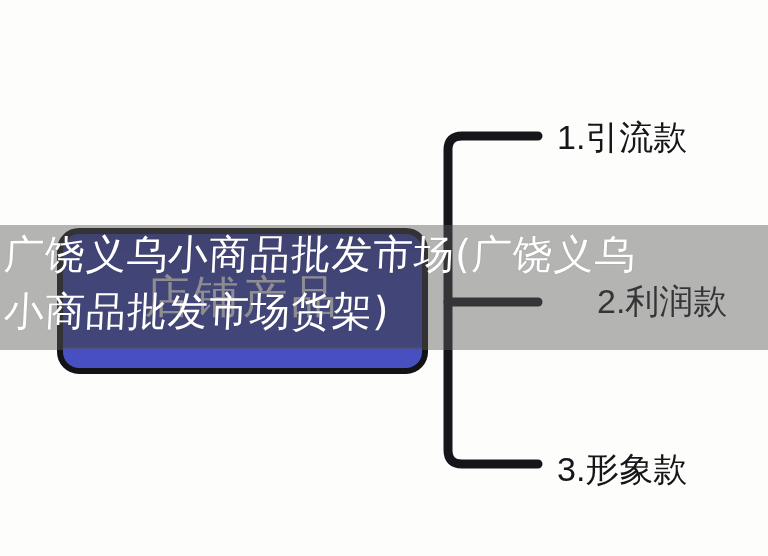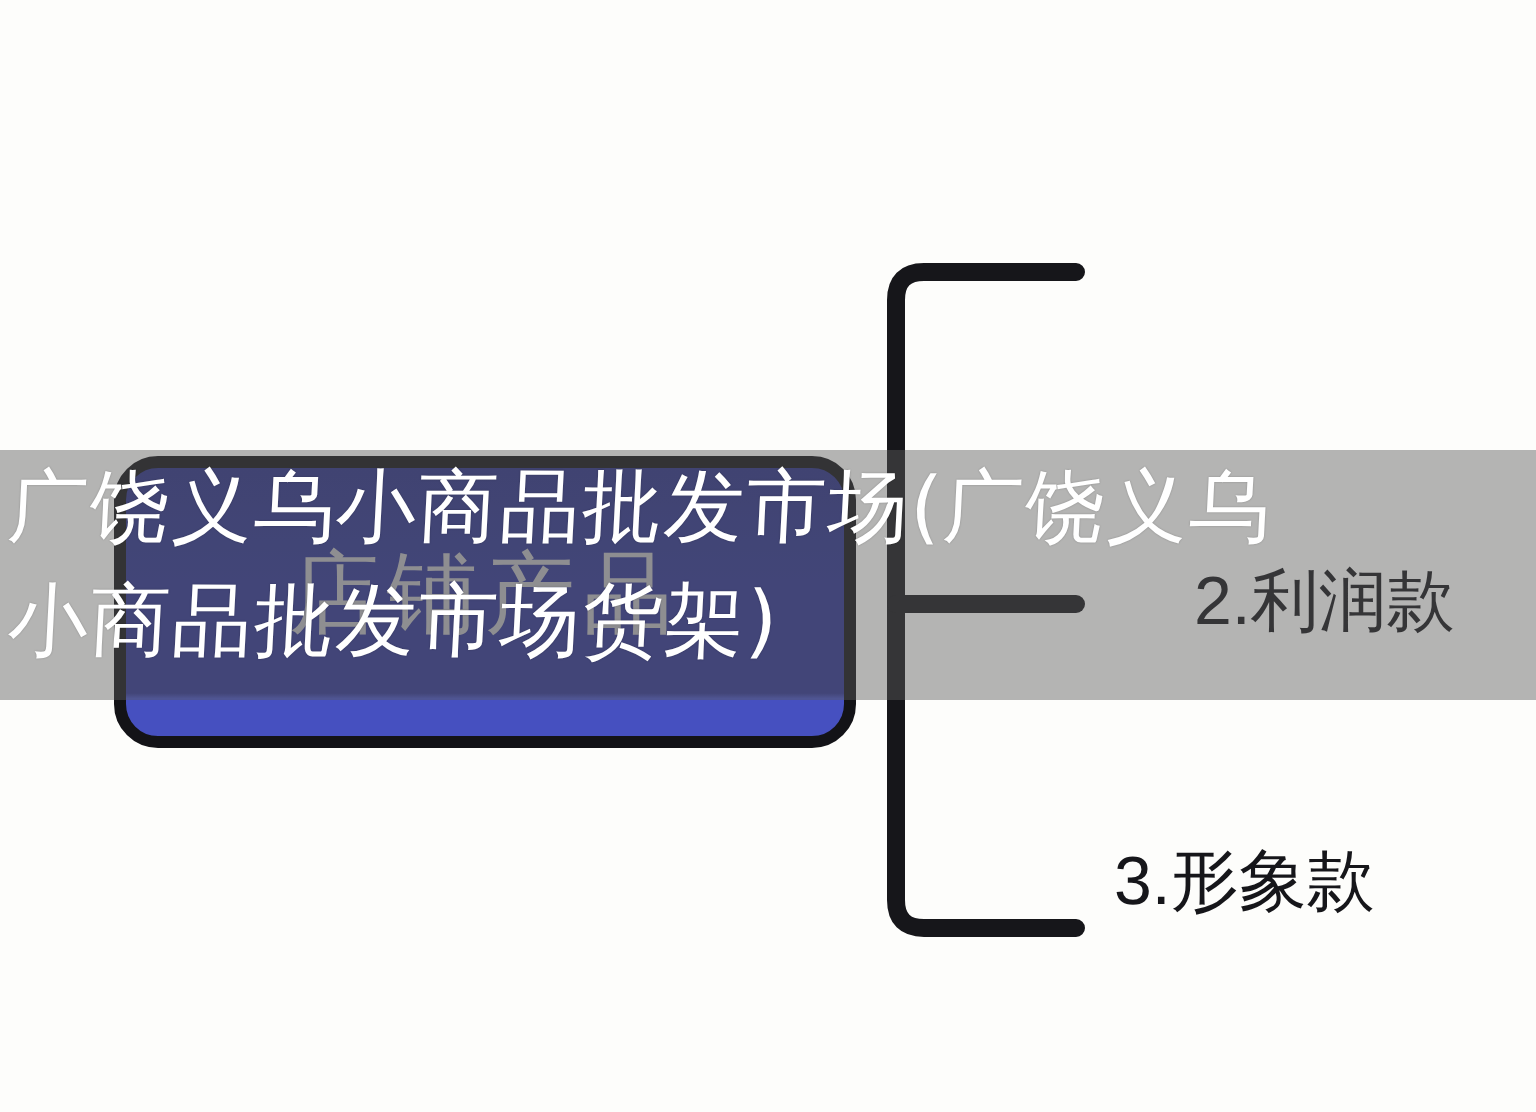--- a/index.html
+++ b/index.html
@@ -80,21 +80,21 @@
     font-size: 34px;
     line-height: 1;
     color: #16161a;
     font-family: "Liberation Sans", "DejaVu Sans", sans-serif;
     font-weight: 400;
     letter-spacing: 0px;
     white-space: nowrap;
   }
   #cat-1 { top: 120px; }
   #cat-2 { top: 284px; margin-left: 40px; }
-  #cat-3 { top: 424px; text-align: center; }
+  #cat-3 { top: 452px; text-align: center; }
 
   
   #overlay-band {
     position: absolute;
     left: 0;
     top: 225px;
     width: 768px;
     height: 125px;
     background: rgba(90, 90, 90, 0.45);
     z-index: 2;
@@ -137,20 +137,21 @@
       <div id="node-label">店铺产品</div>
     </div>
 
     <svg id="bracket" viewBox="0 0 130 360">
 
       <path d="M 108 16 L 32 16 Q 18 16 18 30 L 18 330 Q 18 344 32 344 L 108 344" fill="none" stroke="#16161a" stroke-width="9" stroke-linecap="round" stroke-linejoin="round"></path>
 
       <path d="M 18 182 L 108 182" fill="none" stroke="#16161a" stroke-width="9" stroke-linecap="round"></path>
     </svg>
 
+    <div class="cat-label" id="cat-1">1.引流款</div>
     <div class="cat-label" id="cat-2">2.利润款</div>
     <div class="cat-label" id="cat-3">3.形象款</div>
   </div>
 
   <div id="overlay-band"></div>
 
   <div id="overlay-title">
     <span class="ov-line">广饶义乌小商品批发市场(广饶义乌</span>
     <span class="ov-line">小商品批发市场货架)</span>
   </div>

